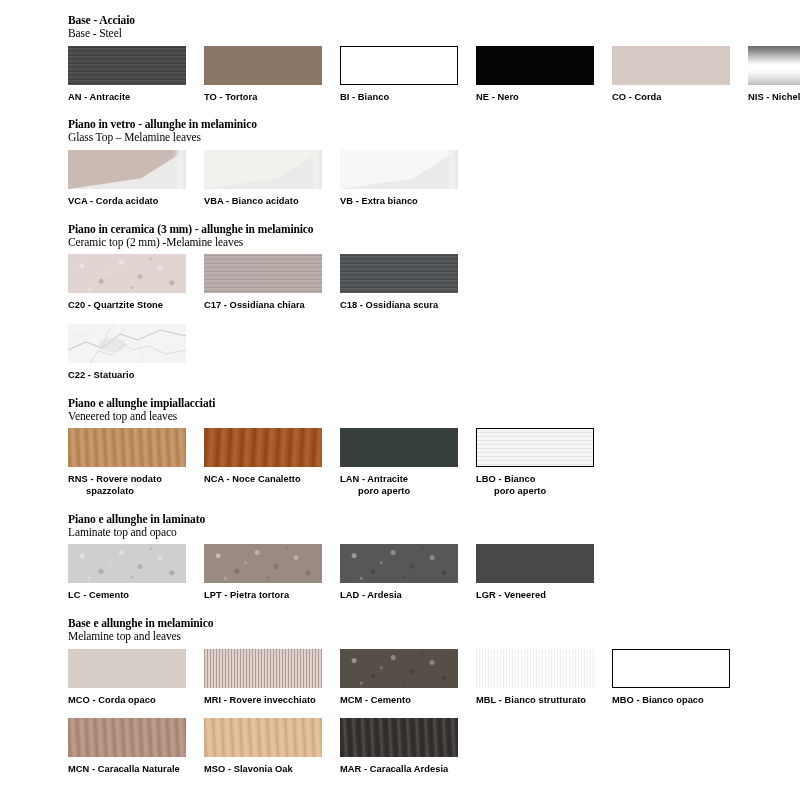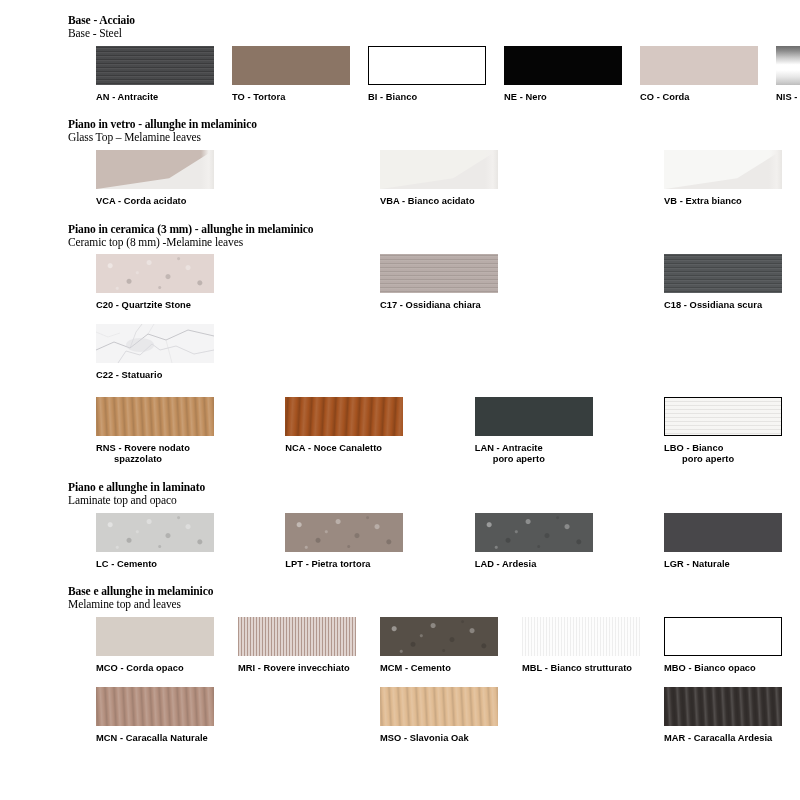--- a/index.html
+++ b/index.html
@@ -42,23 +42,22 @@
     font-weight: normal;
     font-size: 11.5px;
     letter-spacing: -0.1px;
     color: #000;
     white-space: nowrap;
   }
 
   
   .row {
     display: flex;
-    margin-left: 96px;
+    margin-left: 68px;
     margin-bottom: 2px;
-    justify-content: space-between;
   }
   .cell {
     width: 136px;
     flex: 0 0 136px;
   }
   .swatch {
     width: 118px;
     height: 39px;
     position: relative;
     overflow: hidden;
@@ -222,21 +221,21 @@
             <div class="glass-edge"></div>
           </div>
           <div class="label"><span>VB - Extra bianco</span></div>
         </div>
       </div>
     </div>
     <div class="sec-gap"></div>
     <div class="section">
       <div class="section-head">
         <div class="head-it">Piano in ceramica (3 mm) - allunghe in melaminico</div>
-        <div class="head-en">Ceramic top (8 mm) -Melamine leaves</div>
+        <div class="head-en">Ceramic top (2 mm) -Melamine leaves</div>
       </div>
       <div class="row">
         <div class="cell">
           <div class="swatch" style="background: rgb(226, 213, 209);">
             <div class="tex speck"></div>
           </div>
           <div class="label"><span>C20 - Quartzite Stone</span></div>
         </div>
         <div class="cell">
           <div class="swatch" style="background: rgb(180, 168, 164);">
@@ -264,20 +263,24 @@
               <path d="M0 8 L12 13 L24 9" stroke="#d2d2d6" stroke-width="0.5" fill="none" opacity="0.6"></path>
               <ellipse cx="44" cy="21" rx="14" ry="7" fill="#d9d9de" opacity="0.45"></ellipse>
             </svg>
           </div>
           <div class="label"><span>C22 - Statuario</span></div>
         </div>
       </div>
     </div>
     <div class="sec-gap"></div>
     <div class="section">
+      <div class="section-head">
+        <div class="head-it">Piano e allunghe impiallacciati</div>
+        <div class="head-en">Veneered top and leaves</div>
+      </div>
       <div class="row">
         <div class="cell">
           <div class="swatch" style="background: rgb(192, 142, 93);">
             <div class="tex wood"></div>
           </div>
           <div class="label"><span>RNS - Rovere nodato</span><span class="l2">spazzolato</span></div>
         </div>
         <div class="cell">
           <div class="swatch" style="background: rgb(164, 82, 31);">
             <div class="tex wood2"></div>
@@ -316,21 +319,21 @@
           <div class="label"><span>LPT - Pietra tortora</span></div>
         </div>
         <div class="cell">
           <div class="swatch" style="background: rgb(86, 88, 88);">
             <div class="tex speck"></div>
           </div>
           <div class="label"><span>LAD - Ardesia</span></div>
         </div>
         <div class="cell">
           <div class="swatch" style="background: rgb(72, 71, 74);"></div>
-          <div class="label"><span>LGR - Naturale</span></div>
+          <div class="label"><span>LGR - Veneered</span></div>
         </div>
       </div>
     </div>
     <div class="sec-gap"></div>
     <div class="section">
       <div class="section-head">
         <div class="head-it">Base e allunghe in melaminico</div>
         <div class="head-en">Melamine top and leaves</div>
       </div>
       <div class="row">

